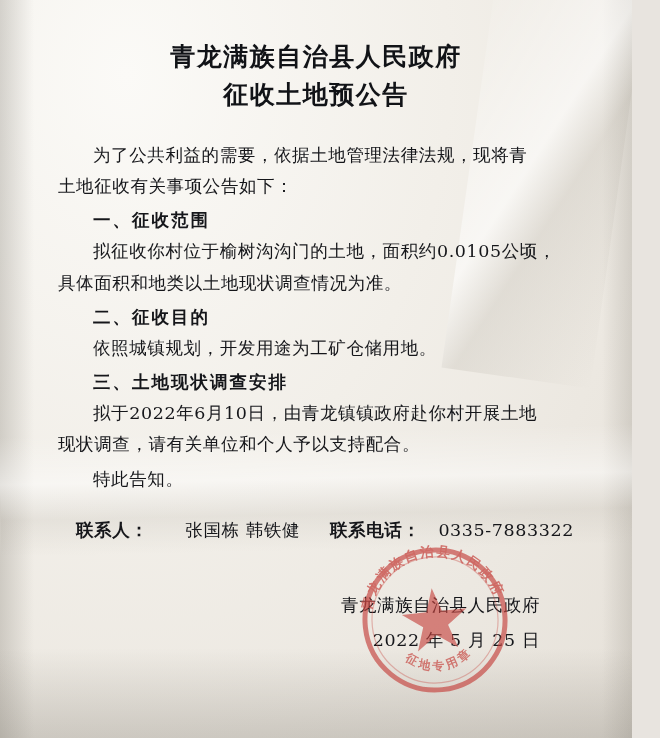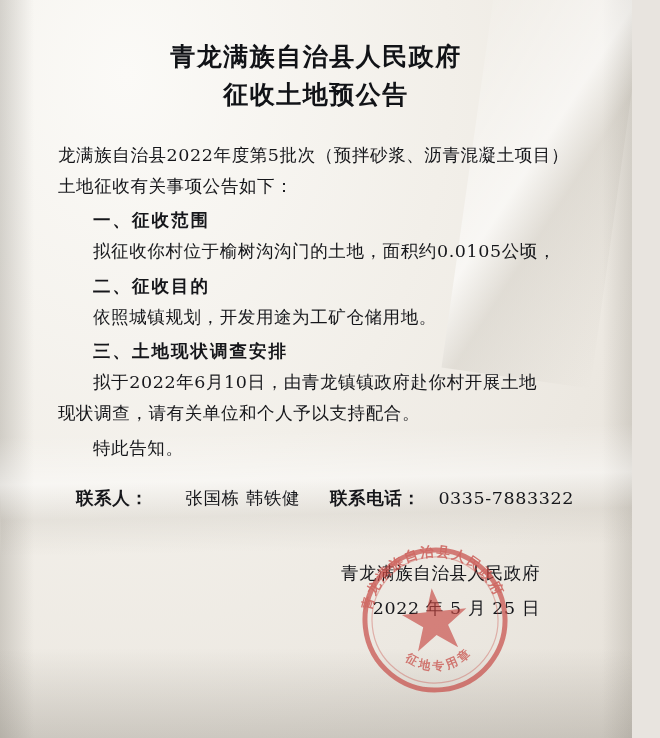--- a/index.html
+++ b/index.html
@@ -164,25 +164,26 @@
   <div class="content">
 
     <div class="title-block">
       <div class="title-line">青龙满族自治县人民政府</div>
       <div class="title-line">征收土地预公告</div>
     </div>
 
     <div class="body-block">
 
 
-      <p class="p-plain">龙满族自治县2022年度第5批次（预拌砂浆、沥青混凝土项目）</p>
+      <p class="p-indent">为了公共利益的需要，依据土地管理法律法规，现将青</p>
       <p class="p-plain">土地征收有关事项公告如下：</p>
 
       <p class="p-heading">一、征收范围</p>
       <p class="p-indent">拟征收你村位于榆树沟沟门的土地，面积约0.0105公顷，</p>
+      <p class="p-plain">具体面积和地类以土地现状调查情况为准。</p>
 
       <p class="p-heading">二、征收目的</p>
       <p class="p-indent">依照城镇规划，开发用途为工矿仓储用地。</p>
 
       <p class="p-heading">三、土地现状调查安排</p>
       <p class="p-indent">拟于2022年6月10日，由青龙镇镇政府赴你村开展土地</p>
       <p class="p-plain">现状调查，请有关单位和个人予以支持配合。</p>
 
       <div class="gap-sm"></div>
       <p class="p-indent">特此告知。</p>

